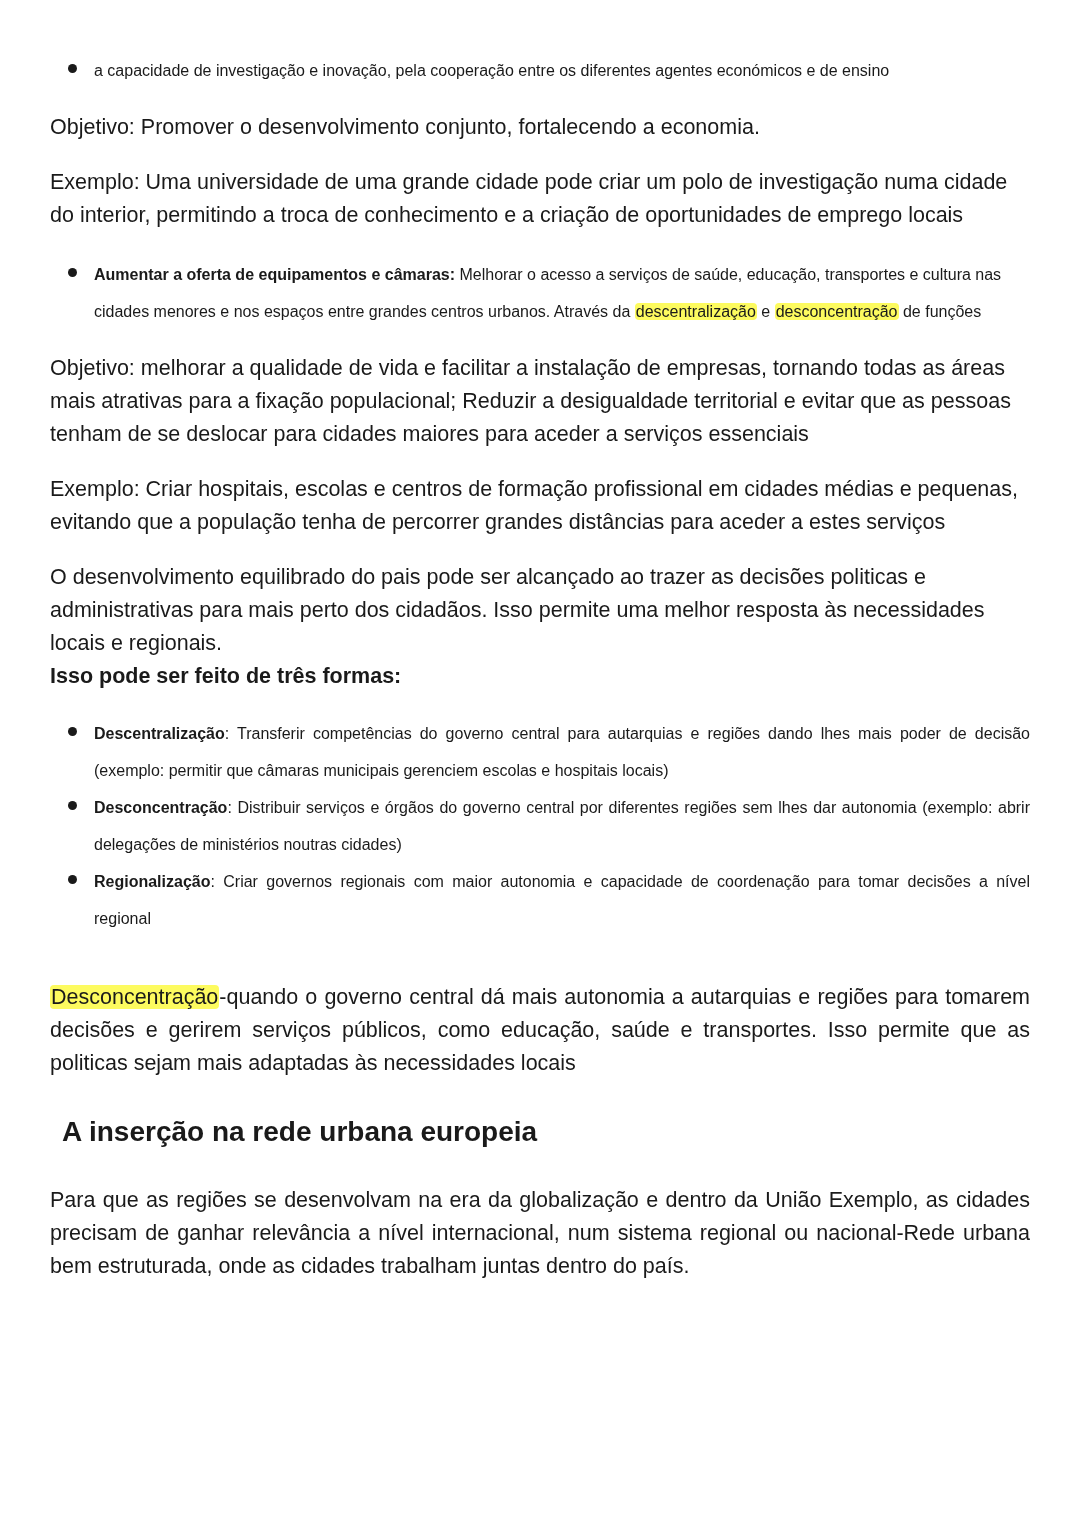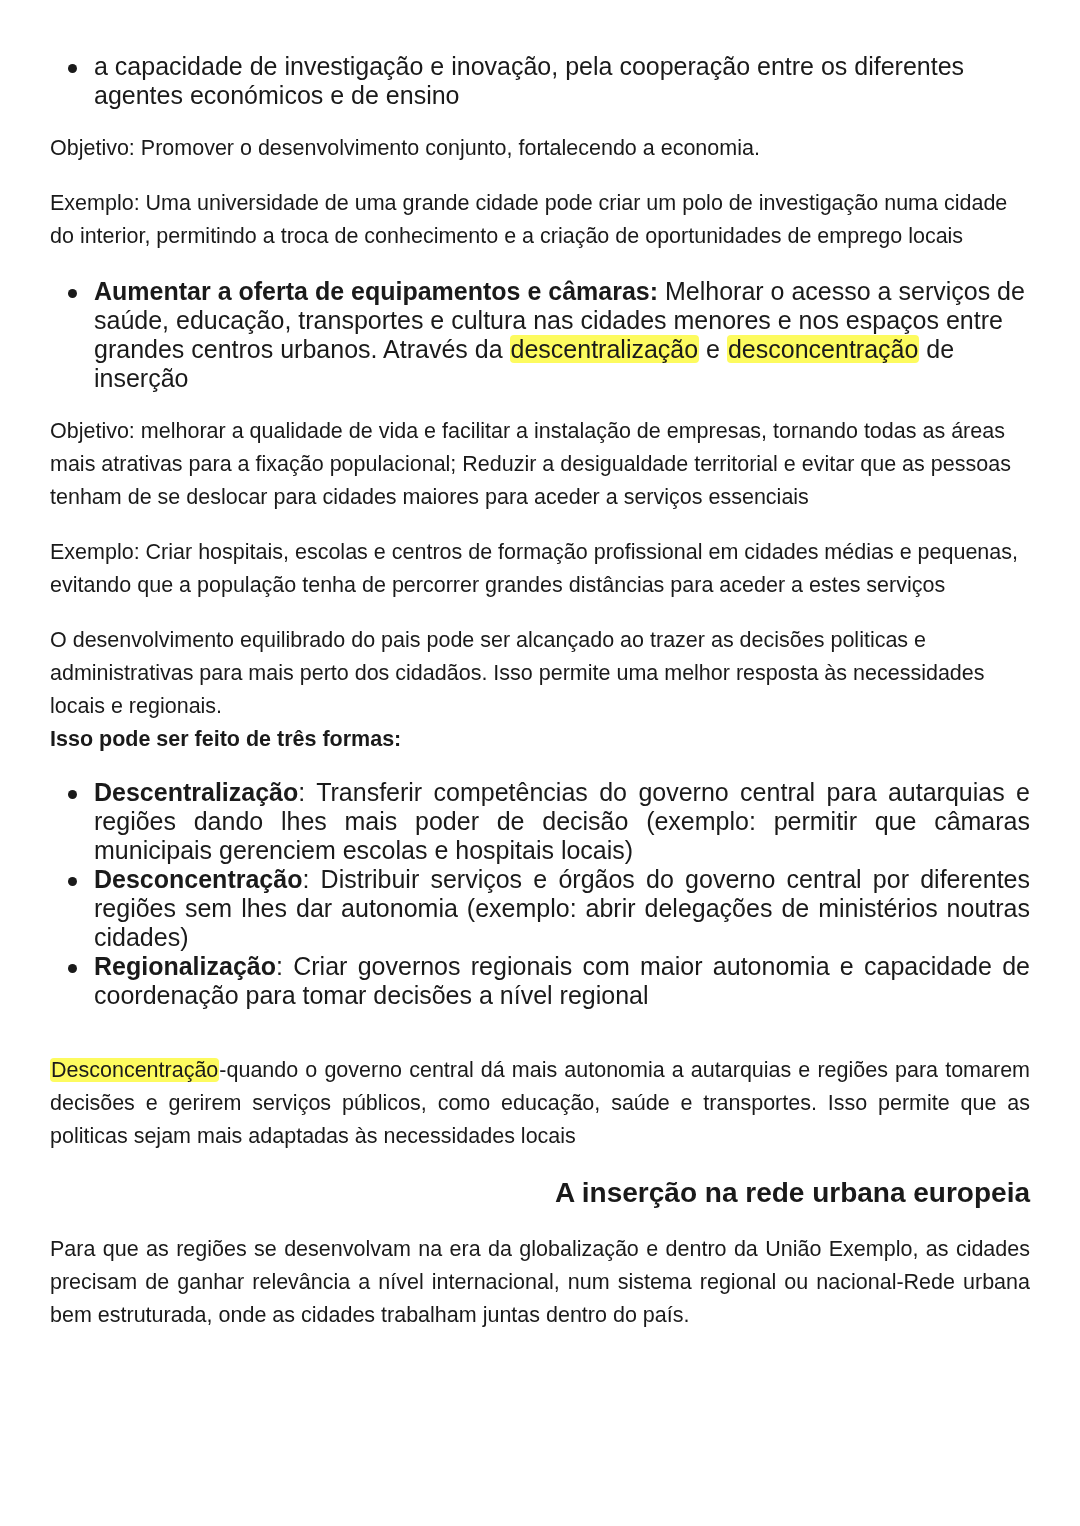--- a/index.html
+++ b/index.html
@@ -26,46 +26,45 @@
     line-height: 33px;
   }
   .justify { text-align: justify; }
   ul.bullets {
     list-style: none;
     margin: 0;
     padding: 0 0 0 44px;
   }
   ul.bullets li {
     position: relative;
-    font-size: 25px;
-    line-height: 29px;
+    font-size: 16px;
+    line-height: 37px;
   }
   ul.bullets li::before {
     content: "";
     position: absolute;
     left: -26px;
     top: 12px;
     width: 9px;
     height: 9px;
     border-radius: 50%;
     background: #1a1a1a;
   }
   ul.bullets.justify li { text-align: justify; }
   b, .bold { font-weight: bold; }
   .hl {
     background: #fdfb5f;
     border-radius: 4px;
     padding: 0 1px;
   }
   h2 {
-    margin: 0;
+    margin: 12px;
     font-size: 28px;
     font-weight: bold;
     line-height: 36px;
-    text-align: right;
   }
   .gap-m { height: 22px; }
   .gap-l { height: 24px; }
 </style>
 </head>
 <body>
 
 <div class="page">
 
   <ul class="bullets" style="margin-top:2px;">
@@ -75,21 +74,21 @@
   </ul>
 
   <div class="gap-m"></div>
   <p>Objetivo: Promover o desenvolvimento conjunto, fortalecendo a economia.</p>
 
   <div class="gap-m"></div>
   <p>Exemplo: Uma universidade de uma grande cidade pode criar um polo de investigação numa cidade do interior, permitindo a troca de conhecimento e a criação de oportunidades de emprego locais</p>
 
   <div class="gap-l"></div>
   <ul class="bullets">
-    <li><b>Aumentar a oferta de equipamentos e câmaras:</b><span> Melhorar o acesso a serviços de saúde, educação, transportes e cultura nas cidades menores e nos espaços entre grandes centros urbanos. Através da </span><span class="hl">descentralização</span><span> e </span><span class="hl">desconcentração</span><span> de inserção</span></li>
+    <li><b>Aumentar a oferta de equipamentos e câmaras:</b><span> Melhorar o acesso a serviços de saúde, educação, transportes e cultura nas cidades menores e nos espaços entre grandes centros urbanos. Através da </span><span class="hl">descentralização</span><span> e </span><span class="hl">desconcentração</span><span> de funções</span></li>
   </ul>
 
   <div class="gap-m"></div>
   <p>Objetivo: melhorar a qualidade de vida e facilitar a instalação de empresas, tornando todas as áreas mais atrativas para a fixação populacional; Reduzir a desigualdade territorial e evitar que as pessoas tenham de se deslocar para cidades maiores para aceder a serviços essenciais</p>
 
   <div class="gap-m"></div>
   <p>Exemplo: Criar hospitais, escolas e centros de formação profissional em cidades médias e pequenas, evitando que a população tenha de percorrer grandes distâncias para aceder a estes serviços</p>
 
   <div class="gap-m"></div>
   <p>O desenvolvimento equilibrado do pais pode ser alcançado ao trazer as decisões politicas e administrativas para mais perto dos cidadãos. Isso permite uma melhor resposta às necessidades locais e regionais.</p>

